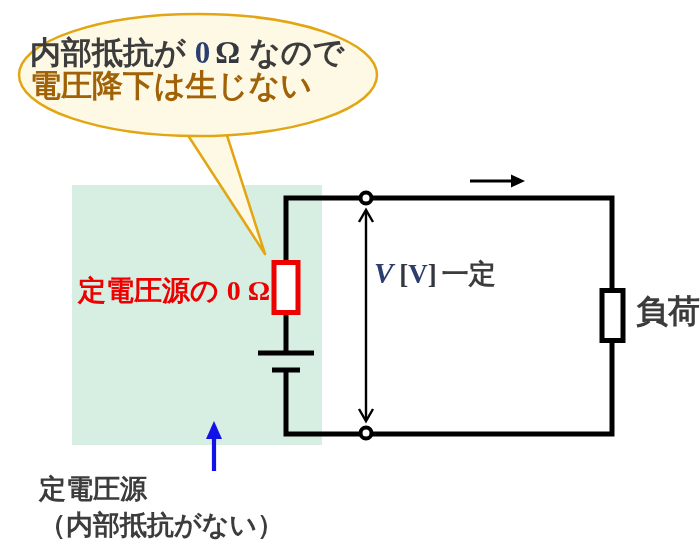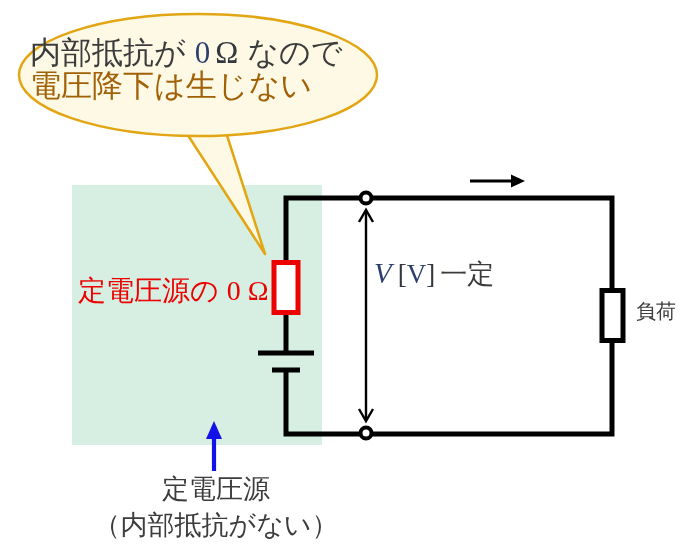--- a/index.html
+++ b/index.html
@@ -2,44 +2,44 @@
 <html><head>
 <meta charset="utf-8">
 <style>
   html,body{margin:0;padding:0;background:#fff;}
   .stage{
     position:relative;width:700px;height:552px;background:#ffffff;
     font-family:"Liberation Sans","DejaVu Sans",sans-serif;
     color:#3c3c3c;overflow:hidden;
   }
   .stage svg{position:absolute;left:0;top:0;}
-  .txt{position:absolute;white-space:nowrap;}
+  .txt{position:absolute;white-space:nowrap;font-weight:bold;}
   .serif{font-family:"Liberation Serif","DejaVu Serif",serif;}
   .italic{font-style:italic;}
   .navy{color:#2b3e6e;}
   .red{color:#a16207;}
   .darkg{color:#33373f;}
 
   .bubble-text{left:30px;top:36px;font-size:31px;line-height:33px;}
   .bubble-text .zero{margin:0 5px 0 9px;}
   .bubble-text .omega{margin-right:9px;}
 
   .current-label{left:405px;top:97px;font-size:26px;line-height:37px;}
   .current-label .sym{font-size:28px;margin-left:7px;}
 
   .ir-label{left:78px;top:275px;font-size:28px;line-height:31px;color:#ed0000;}
   .ir-label .val{margin-left:8px;}
 
   .voltage-label{left:374px;top:255px;font-size:27px;line-height:36px;}
   .voltage-label .vsym{font-size:29px;margin-right:6px;}
   .voltage-label .close-br{margin-right:5px;}
 
-  .load-label{left:636px;top:296px;font-size:20px;line-height:31px;}
+  .load-label{left:636px;top:296px;font-size:32px;line-height:31px;}
 
-  .source-caption{left:56px;top:471px;width:320px;text-align:center;
+  .source-caption{left:39px;top:471px;width:320px;
                   font-size:27px;line-height:36px;}
 </style>
 </head>
 <body>
 
 <div class="stage">
 
   <svg width="700" height="552" viewBox="0 0 700 552">
 
     <rect x="72" y="185" width="250" height="260" fill="#d6efe2"></rect>

